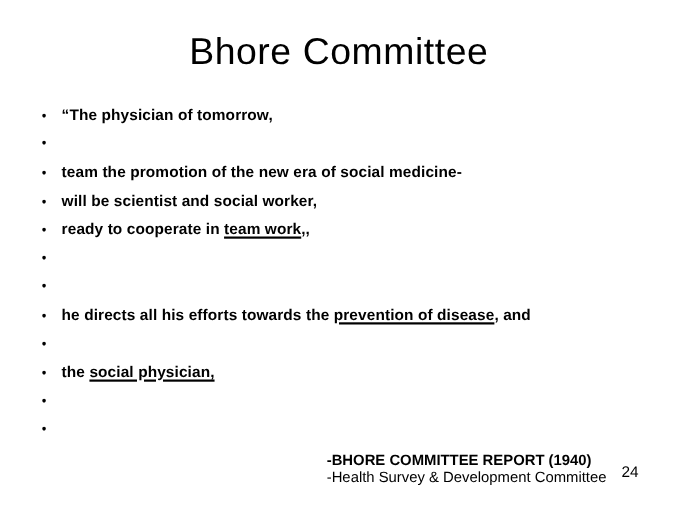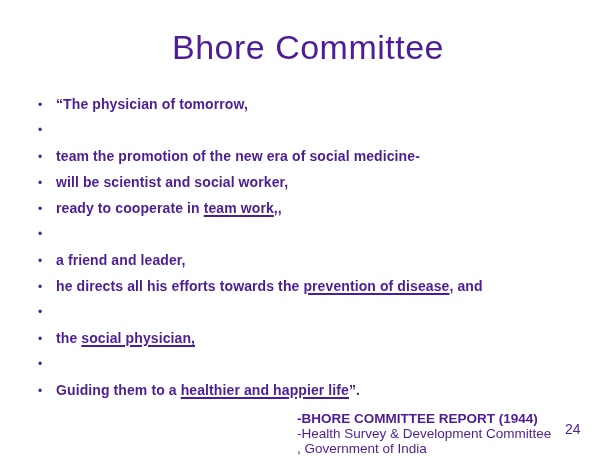--- a/index.html
+++ b/index.html
@@ -5,21 +5,21 @@
   html, body {
     margin: 0;
     padding: 0;
     background: #ffffff;
   }
   .slide {
     position: relative;
     width: 616px;
     height: 462px;
     background: #ffffff;
-    color: #4c1d95;
+    color: #000000;
     font-family: "Liberation Sans", sans-serif;
     overflow: hidden;
   }
   .title {
     position: absolute;
     top: 28px;
     left: 0;
     width: 100%;
     margin: 0;
     text-align: center;
@@ -102,42 +102,39 @@
       </li>
       <li>
         <span class="dot">•</span>
         <span class="txt"><span>ready to cooperate in </span><span class="u">team work</span><span>,,</span></span>
       </li>
       <li>
         <span class="dot">•</span>
       </li>
       <li>
         <span class="dot">•</span>
-        <span class="txt"><span>a friend and leader,</span></span>
       </li>
       <li>
         <span class="dot">•</span>
         <span class="txt"><span>he directs all his efforts towards the </span><span class="u">prevention of disease</span><span>, and</span></span>
       </li>
       <li>
         <span class="dot">•</span>
       </li>
       <li>
         <span class="dot">•</span>
         <span class="txt"><span>the </span><span class="u">social physician,</span></span>
       </li>
       <li>
         <span class="dot">•</span>
       </li>
       <li>
         <span class="dot">•</span>
-        <span class="txt"><span>Guiding them to a </span><span class="u">healthier and happier life</span><span>”.</span></span>
       </li>
     </ul>
 
   <div class="footer">
-    <div class="bold">-BHORE COMMITTEE REPORT (1944)</div>
+    <div class="bold">-BHORE COMMITTEE REPORT (1940)</div>
     <div>-Health Survey &amp; Development Committee</div>
-    <div>, Government of India</div>
   </div>
 
   <div class="page-number">24</div>
 </div>
 
 </body></html>

